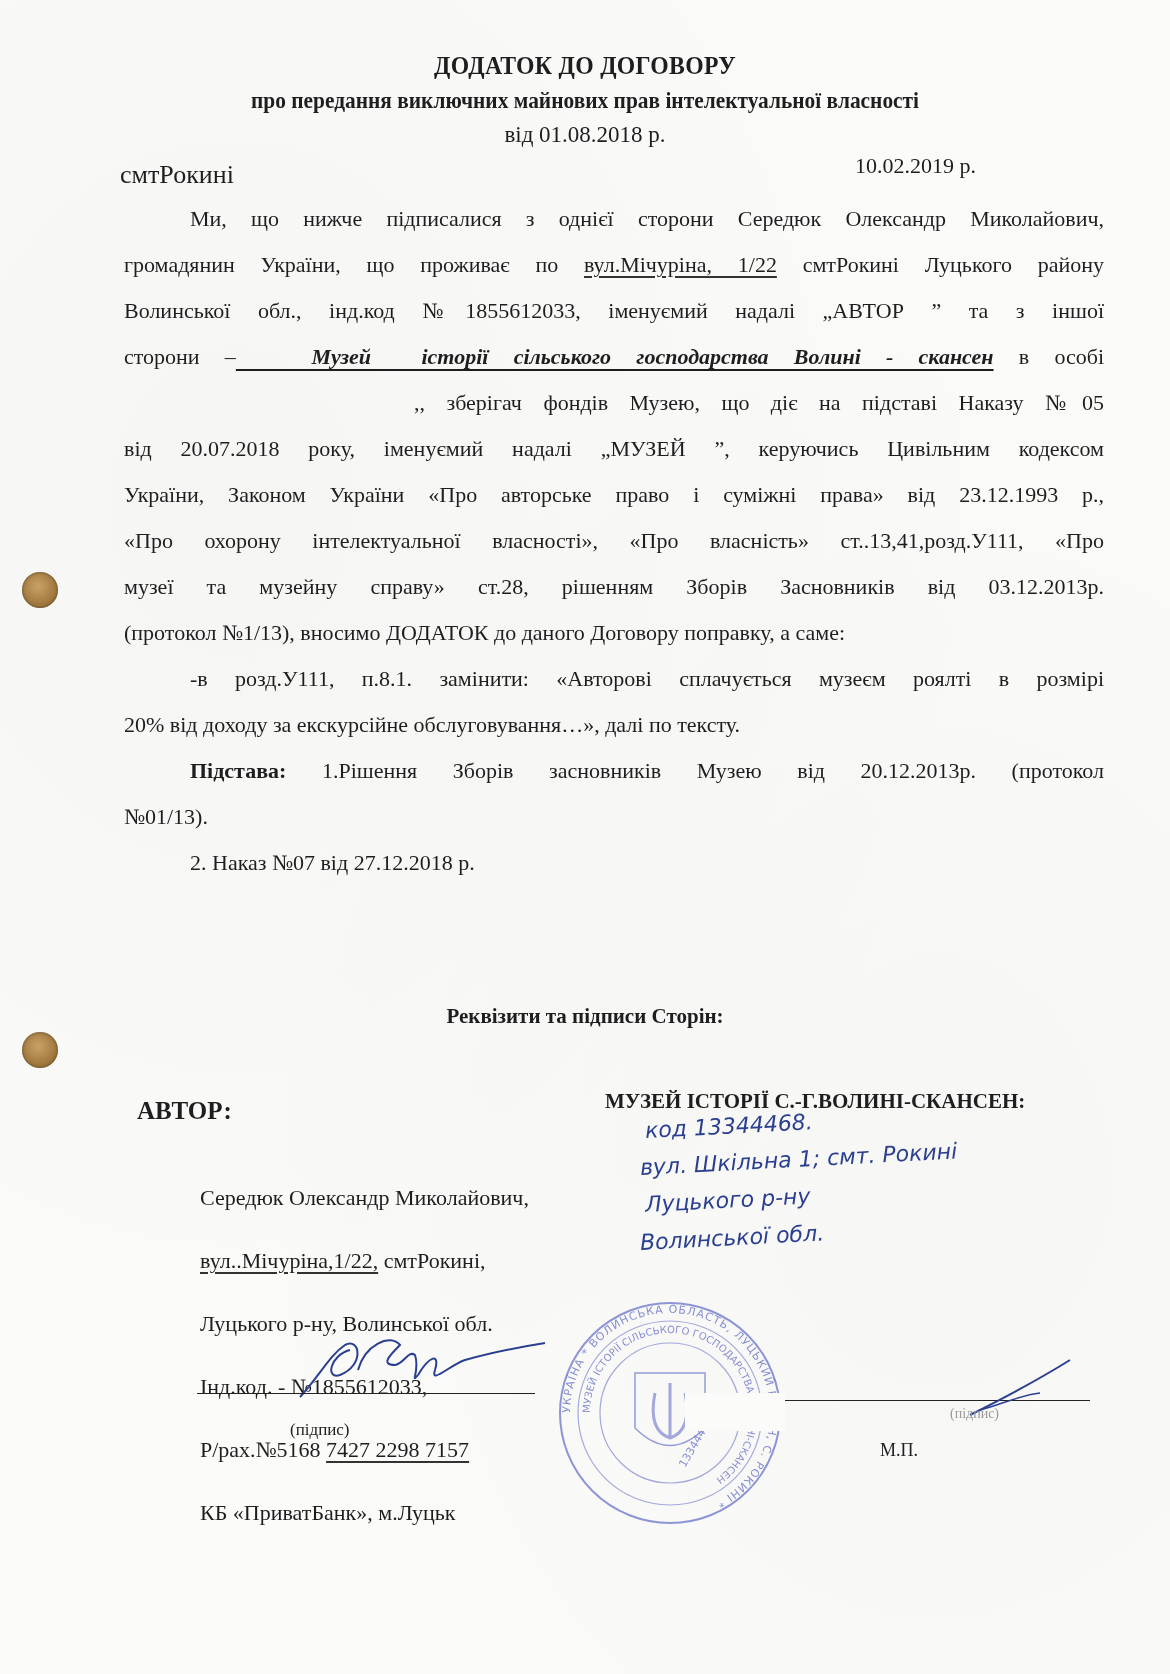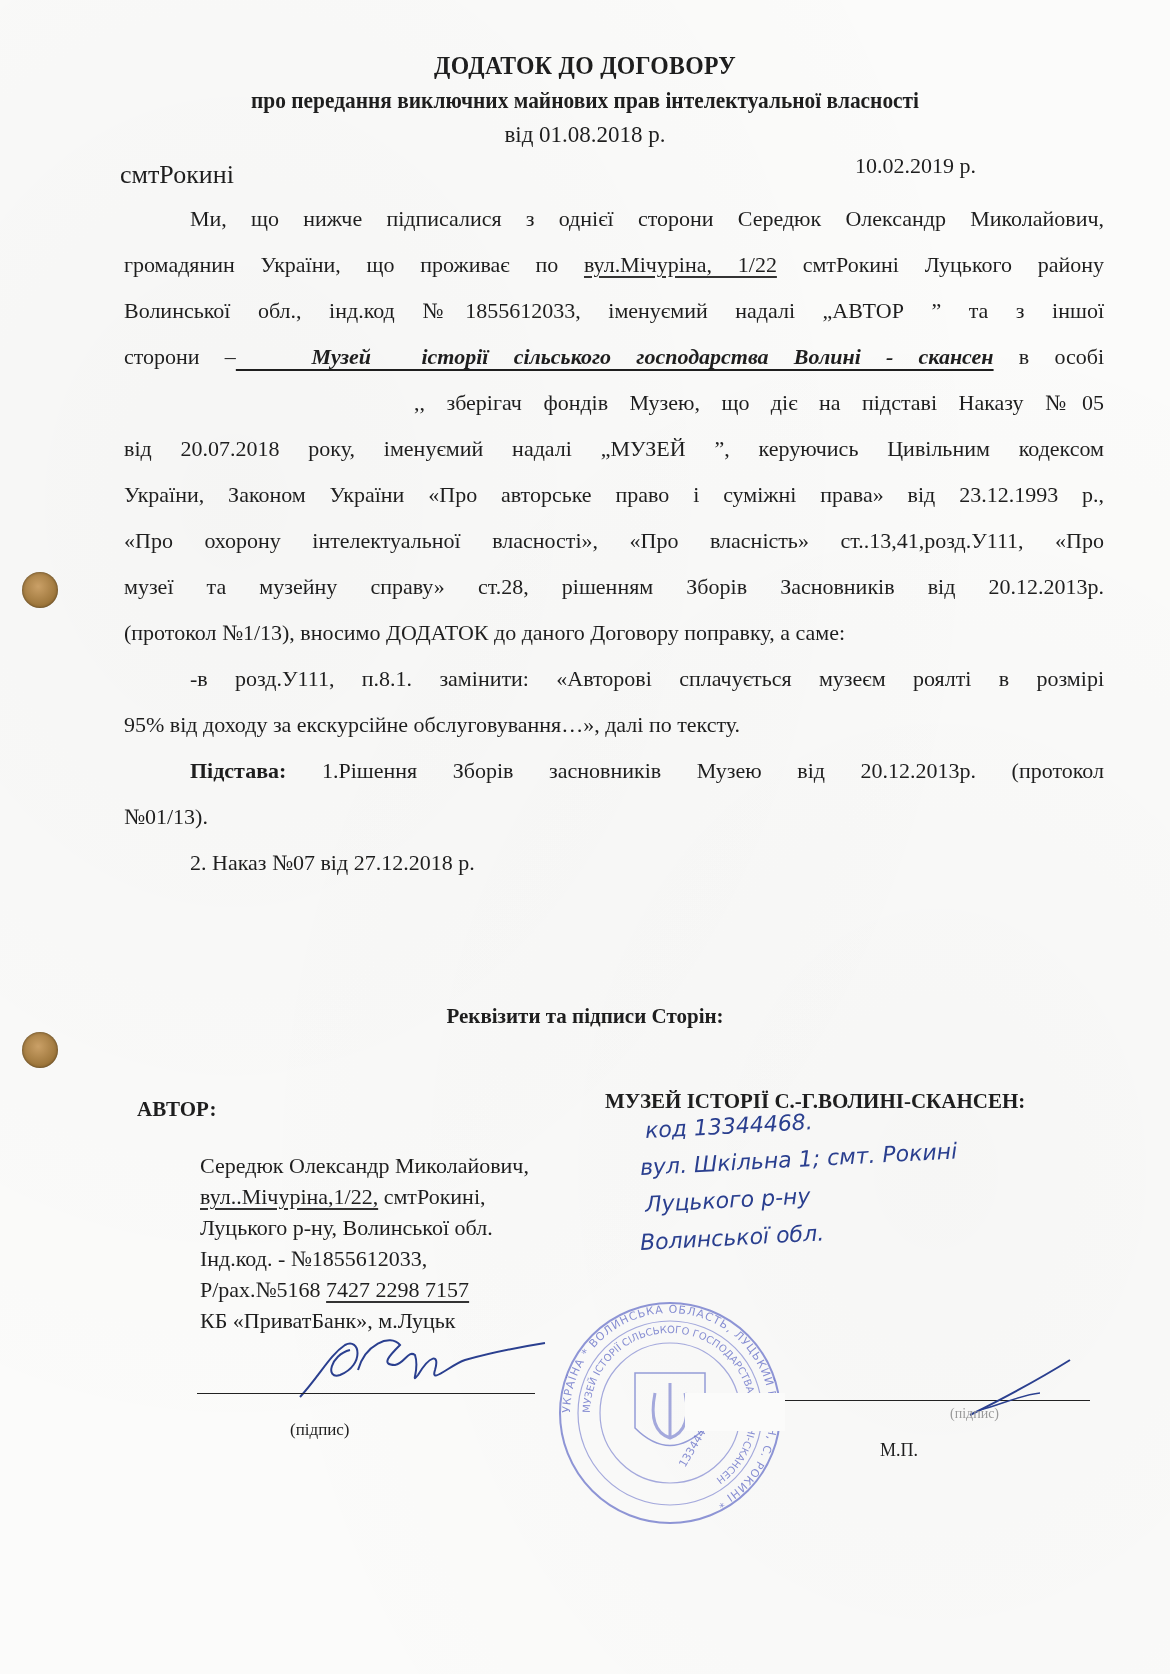--- a/index.html
+++ b/index.html
@@ -20,25 +20,25 @@
     .date  { left: 855px; top: 153px; font-size: 22px; }
 
     .body-line { left: 124px; width: 980px; font-size: 22px; text-align: justify; text-align-last: justify; }
     .body-line.last { text-align-last: left; }
     .indent { padding-left: 66px; width: 914px; }
     .ul { text-decoration: underline; text-decoration-color: #333; text-underline-offset: 4px; font-family: Liberation Serif, serif; }
     .museum-name { font-style: italic; font-weight: bold; text-decoration: underline; text-underline-offset: 5px; }
     b.b { font-weight: bold; }
 
     .req-title { left: 0; width: 1170px; top: 1004px; text-align: center; font-weight: bold; font-size: 21px; }
-    .author-head { left: 137px; top: 1097px; font-weight: bold; font-size: 21px; }
+    .author-head { left: 137px; top: 1097px; font-weight: bold; font-size: 25px; }
     .museum-head { left: 605px; top: 1089px; font-weight: bold; font-size: 21px; }
 
     .author-block { left: 200px; top: 1150px; font-size: 22px; line-height: 31px; }
-    .author-block div { white-space: nowrap; }
+    .author-block div { white-space: nowrap; margin-top: 32px; }
     .hand { font-family: "DejaVu Sans", sans-serif; font-style: italic; color: #2a3f8f; font-size: 22px; transform: rotate(-3deg); transform-origin: left center; }
 
     .sigline-left { left: 197px; top: 1393px; width: 338px; height: 1px; background: #222; }
     .sig-caption-left { left: 290px; top: 1420px; font-size: 17px; }
     .sigline-right { left: 760px; top: 1400px; width: 330px; height: 1px; background: #222; }
     .sig-caption-right { left: 950px; top: 1406px; font-size: 14px; color: #9a9a9a; }
     .mp { left: 880px; top: 1440px; font-size: 18px; }
 
     .punch { width: 36px; height: 36px; border-radius: 50%;
       background: radial-gradient(circle at 45% 40%, #caa067, #9a7338 70%, #6e5028);
@@ -66,24 +66,24 @@
 <div class="abs body-line" style="top:344px;">
   <span>сторони –</span><span class="museum-name" style="white-space:pre;">   Музей  історії сільського господарства Волині - скансен</span>
   <span>в особі</span>
 </div>
 <div class="abs body-line" style="top:390px; padding-left:290px; width:690px;">
   <span>,, зберігач фондів Музею, що діє на підставі  Наказу №05</span>
 </div>
 <div class="abs body-line" style="top:436px;">від 20.07.2018 року, іменуємий надалі  „МУЗЕЙ ”,  керуючись Цивільним кодексом</div>
 <div class="abs body-line" style="top:482px;">України, Законом України «Про авторське право і суміжні права» від 23.12.1993 р.,</div>
 <div class="abs body-line" style="top:528px;">«Про охорону інтелектуальної власності», «Про власність» ст..13,41,розд.У111, «Про</div>
-<div class="abs body-line" style="top:574px;">музеї та музейну справу» ст.28, рішенням Зборів Засновників від 20.12.2013р.</div>
+<div class="abs body-line" style="top:574px;">музеї та музейну справу» ст.28, рішенням Зборів Засновників від 03.12.2013р.</div>
 <div class="abs body-line last" style="top:620px;">(протокол №1/13), вносимо ДОДАТОК до даного Договору поправку, а саме:</div>
 <div class="abs body-line indent" style="top:666px;">-в розд.У111, п.8.1. замінити: «Авторові сплачується музеєм роялті в розмірі</div>
-<div class="abs body-line last" style="top:712px;">95% від доходу за екскурсійне обслуговування…», далі по тексту.</div>
+<div class="abs body-line last" style="top:712px;">20% від доходу за екскурсійне обслуговування…», далі по тексту.</div>
 <div class="abs body-line indent" style="top:758px;">
   <b class="b">Підстава:</b><span> 1.Рішення Зборів засновників Музею від 20.12.2013р. (протокол</span>
 </div>
 <div class="abs body-line last" style="top:804px;">№01/13).</div>
 <div class="abs body-line indent last" style="top:850px;">2. Наказ №07 від 27.12.2018 р.</div>
 
 <div class="abs req-title">Реквізити та підписи Сторін:</div>
 <div class="abs author-head">АВТОР:</div>
 <div class="abs museum-head">МУЗЕЙ ІСТОРІЇ С.-Г.ВОЛИНІ-СКАНСЕН:</div>
 

